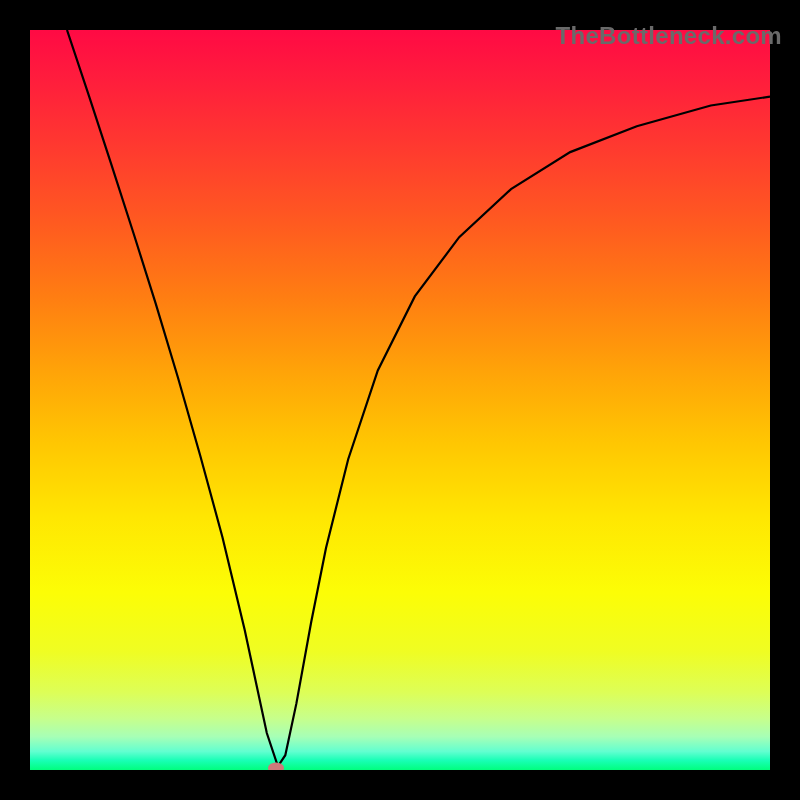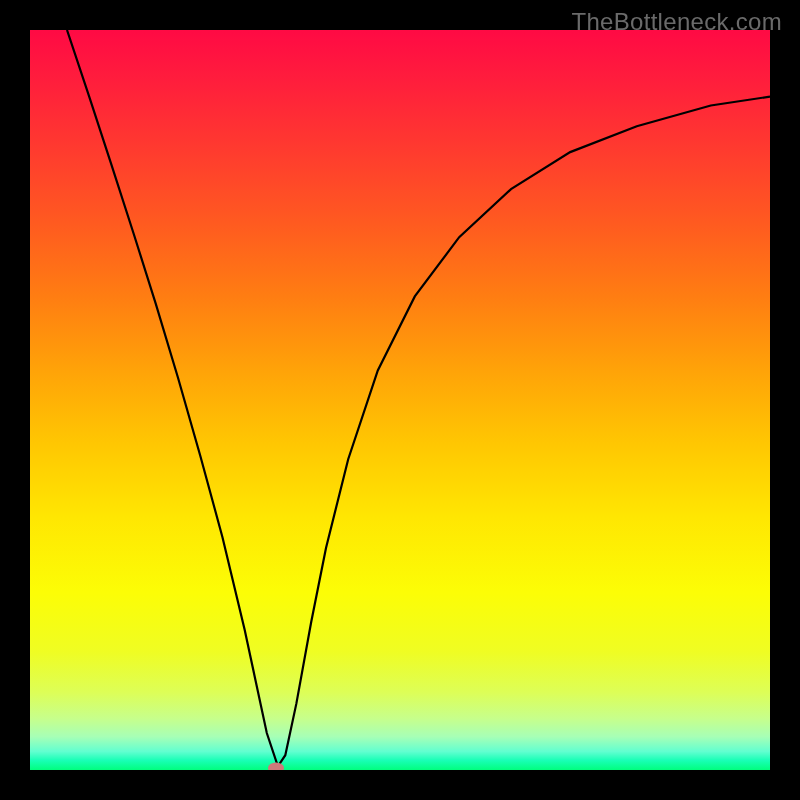--- a/index.html
+++ b/index.html
@@ -6,25 +6,25 @@
   body {
     width: 800px;
     height: 800px;
     background: #000;
     position: relative;
     font-family: Arial, sans-serif;
     overflow: hidden;
   }
   .watermark {
     position: absolute;
-    top: 8px;
+    top: 22px;
     right: 18px;
     color: #6a6a6a;
     font-size: 24px;
-    font-weight: 400;
+    font-weight: 700;
     letter-spacing: 0.3px;
     z-index: 20;
   }
   .plot-area {
     position: absolute;
     left: 30px;
     top: 30px;
     width: 740px;
     height: 740px;
     overflow: hidden;

